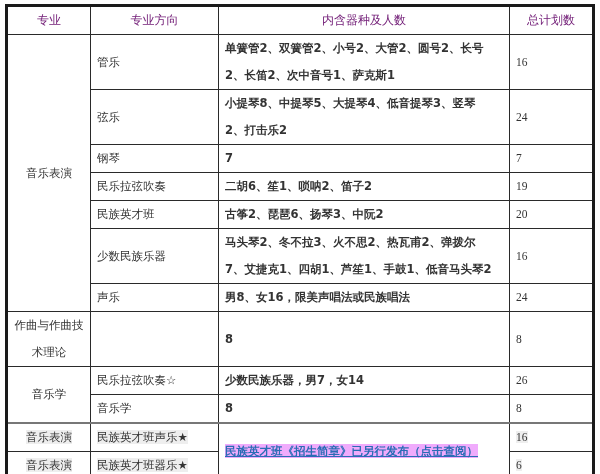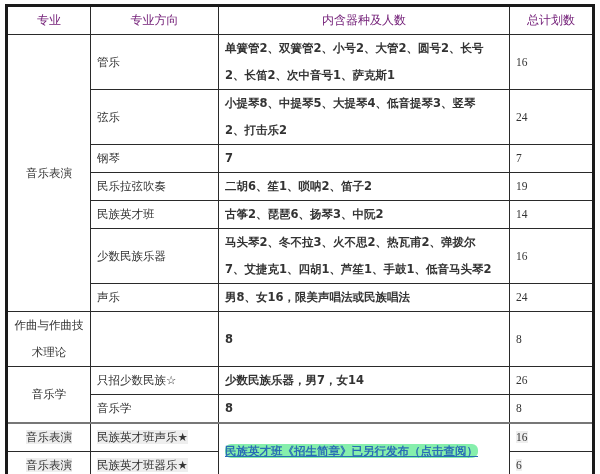--- a/index.html
+++ b/index.html
@@ -9,21 +9,21 @@
          border: 3px solid #1a1a1a; table-layout: fixed; }
   .tbl td, .tbl th { border: 1px solid #2a2a2a; font-size: 11.5px; padding: 0 6px;
          line-height: 27px; vertical-align: middle; }
   .tbl th { font-weight: normal; font-size: 12px; height: 27px; text-align: center; color: #701a75; }
   .c { text-align: left; }
   .l { text-align: left; font-weight: bold; }
   .h1 { height: 26px; }
   .h2 { height: 53px; }
   .major { text-align: center; padding-left: 7px; }
   .hl { background: #eeeeee; }
-  .link { color: #2a6db5; text-decoration: underline; background: #86efac; cursor: pointer; border-radius: 6px; }
+  .link { color: #2a6db5; text-decoration: underline; background: #f0abfc; cursor: pointer; }
   .num { color: #333; font-family: Liberation Serif, serif; }
   .thick-top td { border-top: 2px solid #777; }
 </style>
 </head>
 <body>
 
 <table class="tbl">
   <colgroup>
     <col style="width:84px">
     <col style="width:128px">
@@ -63,21 +63,21 @@
       <td class="c num">7</td>
     </tr>
     <tr class="h1">
       <td class="c">民乐拉弦吹奏</td>
       <td class="l">二胡6、笙1、唢呐2、笛子2</td>
       <td class="c num">19</td>
     </tr>
     <tr class="h1">
       <td class="c">民族英才班</td>
       <td class="l">古筝2、琵琶6、扬琴3、中阮2</td>
-      <td class="c num">14</td>
+      <td class="c num">20</td>
     </tr>
     <tr class="h2">
       <td class="c">少数民族乐器</td>
       <td class="l">
         <div>马头琴2、冬不拉3、火不思2、热瓦甫2、弹拨尔</div>
         <div>7、艾捷克1、四胡1、芦笙1、手鼓1、低音马头琴2</div>
       </td>
       <td class="c num">16</td>
     </tr>
     <tr class="h1">
@@ -91,21 +91,21 @@
         <div>作曲与作曲技</div>
         <div>术理论</div>
       </td>
       <td class="c"></td>
       <td class="l">8</td>
       <td class="c num">8</td>
     </tr>
 
     <tr class="h1">
       <td rowspan="2" class="major">音乐学</td>
-      <td class="c">只招少数民族☆</td>
+      <td class="c">民乐拉弦吹奏☆</td>
       <td class="l">少数民族乐器，男7，女14</td>
       <td class="c num">26</td>
     </tr>
     <tr class="h1">
       <td class="c">音乐学</td>
       <td class="l">8</td>
       <td class="c num">8</td>
     </tr>
 
     <tr class="h1 thick-top">

